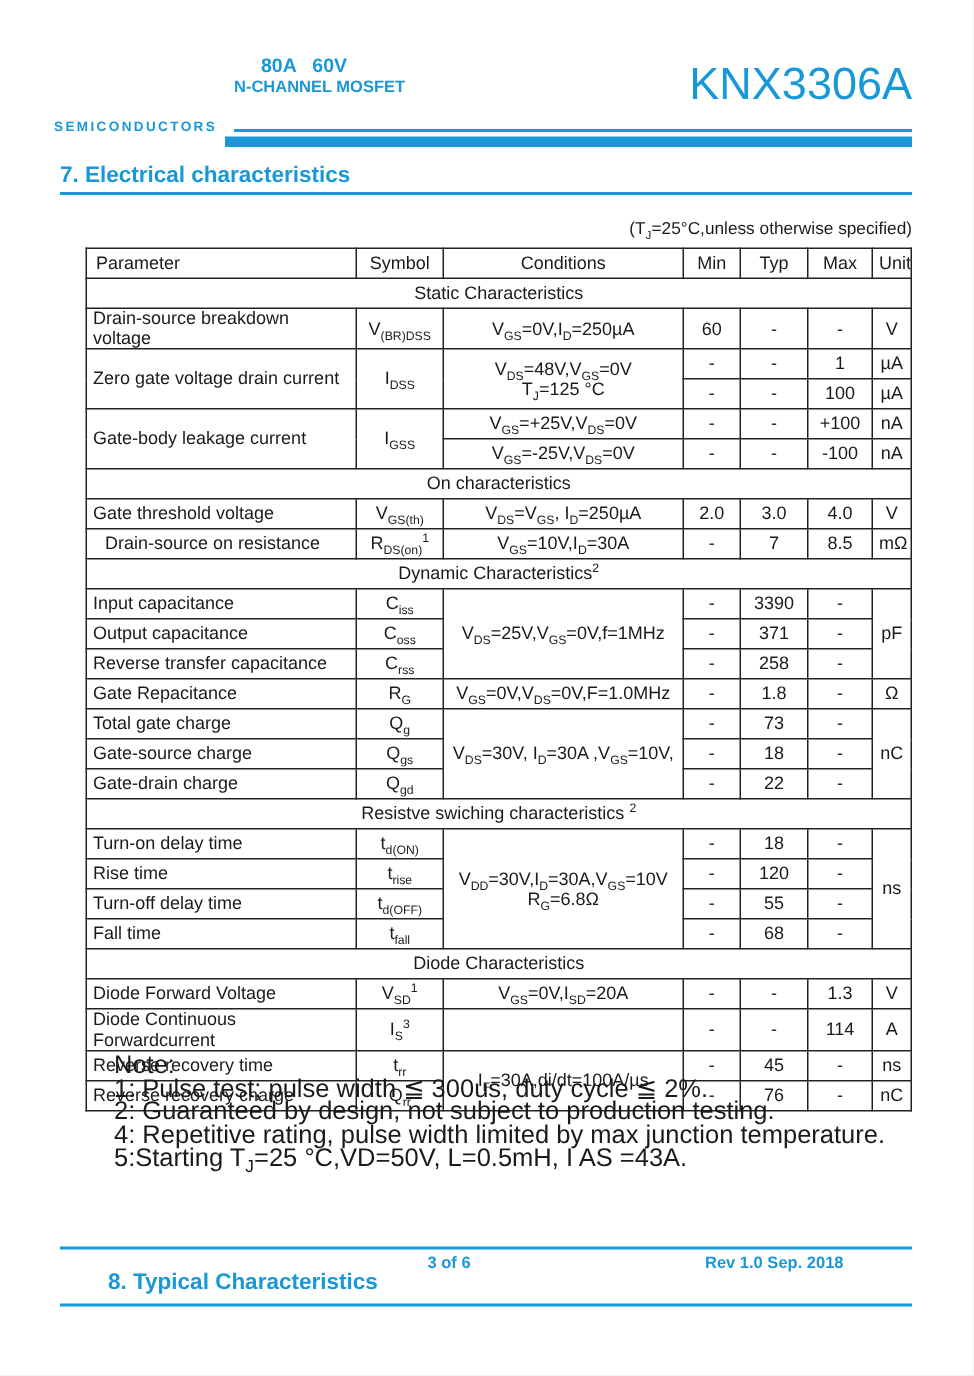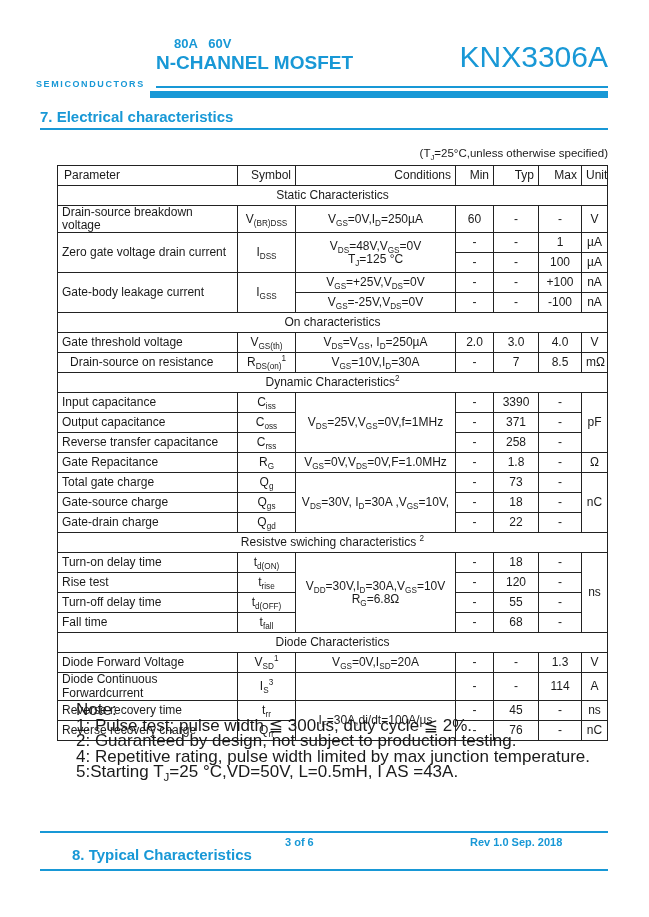--- a/index.html
+++ b/index.html
@@ -23,21 +23,21 @@
     color:var(--accent);
   }
   .rating1{
     position:absolute;left:156px;top:36px;
     font-size:13px;font-weight:bold;color:var(--accent);
     white-space:pre;
     margin-left:18px;
   }
   .rating2{
     position:absolute;left:156px;top:52px;
-    font-size:19px;font-weight:bold;color:var(--accent);
+    font-size:11px;font-weight:bold;color:var(--accent);
   }
   .partnum{
     position:absolute;right:41px;top:40px;
     font-size:30px;color:var(--accent);letter-spacing:0px;
   }
   .rule-thin{
     position:absolute;left:156px;top:86px;width:452px;height:2px;
     background:var(--accent);
   }
   .rule-thick{
@@ -63,21 +63,21 @@
     width:550px;border-collapse:collapse;table-layout:fixed;
     font-size:12px;color:#1a1a1a;
   }
   table.spec td, table.spec th{
     border:1px solid #222;
     padding:0 4px;height:19px;
     line-height:1.1;
     overflow:hidden;
     font-weight:normal;
   }
-  table.spec th{ text-align:right; }
+  table.spec th{ text-align:center; }
   table.spec th.param{ text-align:left;padding-left:6px; }
   td.param{ text-align:left;padding-left:6px; }
   td.param.ind{ padding-left:12px; }
   td.sym, td.cond, td.val, td.unit{ text-align:center; }
   td.section{ text-align:center;padding-left:6px; }
   sub{ font-size:0.68em;line-height:0; }
   sup{ font-size:0.68em;line-height:0; }
   
   .notes{
     position:absolute;left:76px;top:702px;width:548px;
@@ -274,21 +274,21 @@
         <tr>
           <td class="param">Turn-on delay time</td>
           <td class="sym">t<sub>d(ON)</sub></td>
           <td rowspan="4" class="cond">V<sub>DD</sub>=30V,I<sub>D</sub>=30A,V<sub>GS</sub>=10V<br>R<sub>G</sub>=6.8Ω</td>
           <td class="val">-</td>
           <td class="val">18</td>
           <td class="val">-</td>
           <td rowspan="4" class="unit">ns</td>
         </tr>
         <tr>
-          <td class="param">Rise test</td>
+          <td class="param">Rise time</td>
           <td class="sym">t<sub>rise</sub></td>
           <td class="val">-</td>
           <td class="val">120</td>
           <td class="val">-</td>
         </tr>
         <tr>
           <td class="param">Turn-off delay time</td>
           <td class="sym">t<sub>d(OFF)</sub></td>
           <td class="val">-</td>
           <td class="val">55</td>

